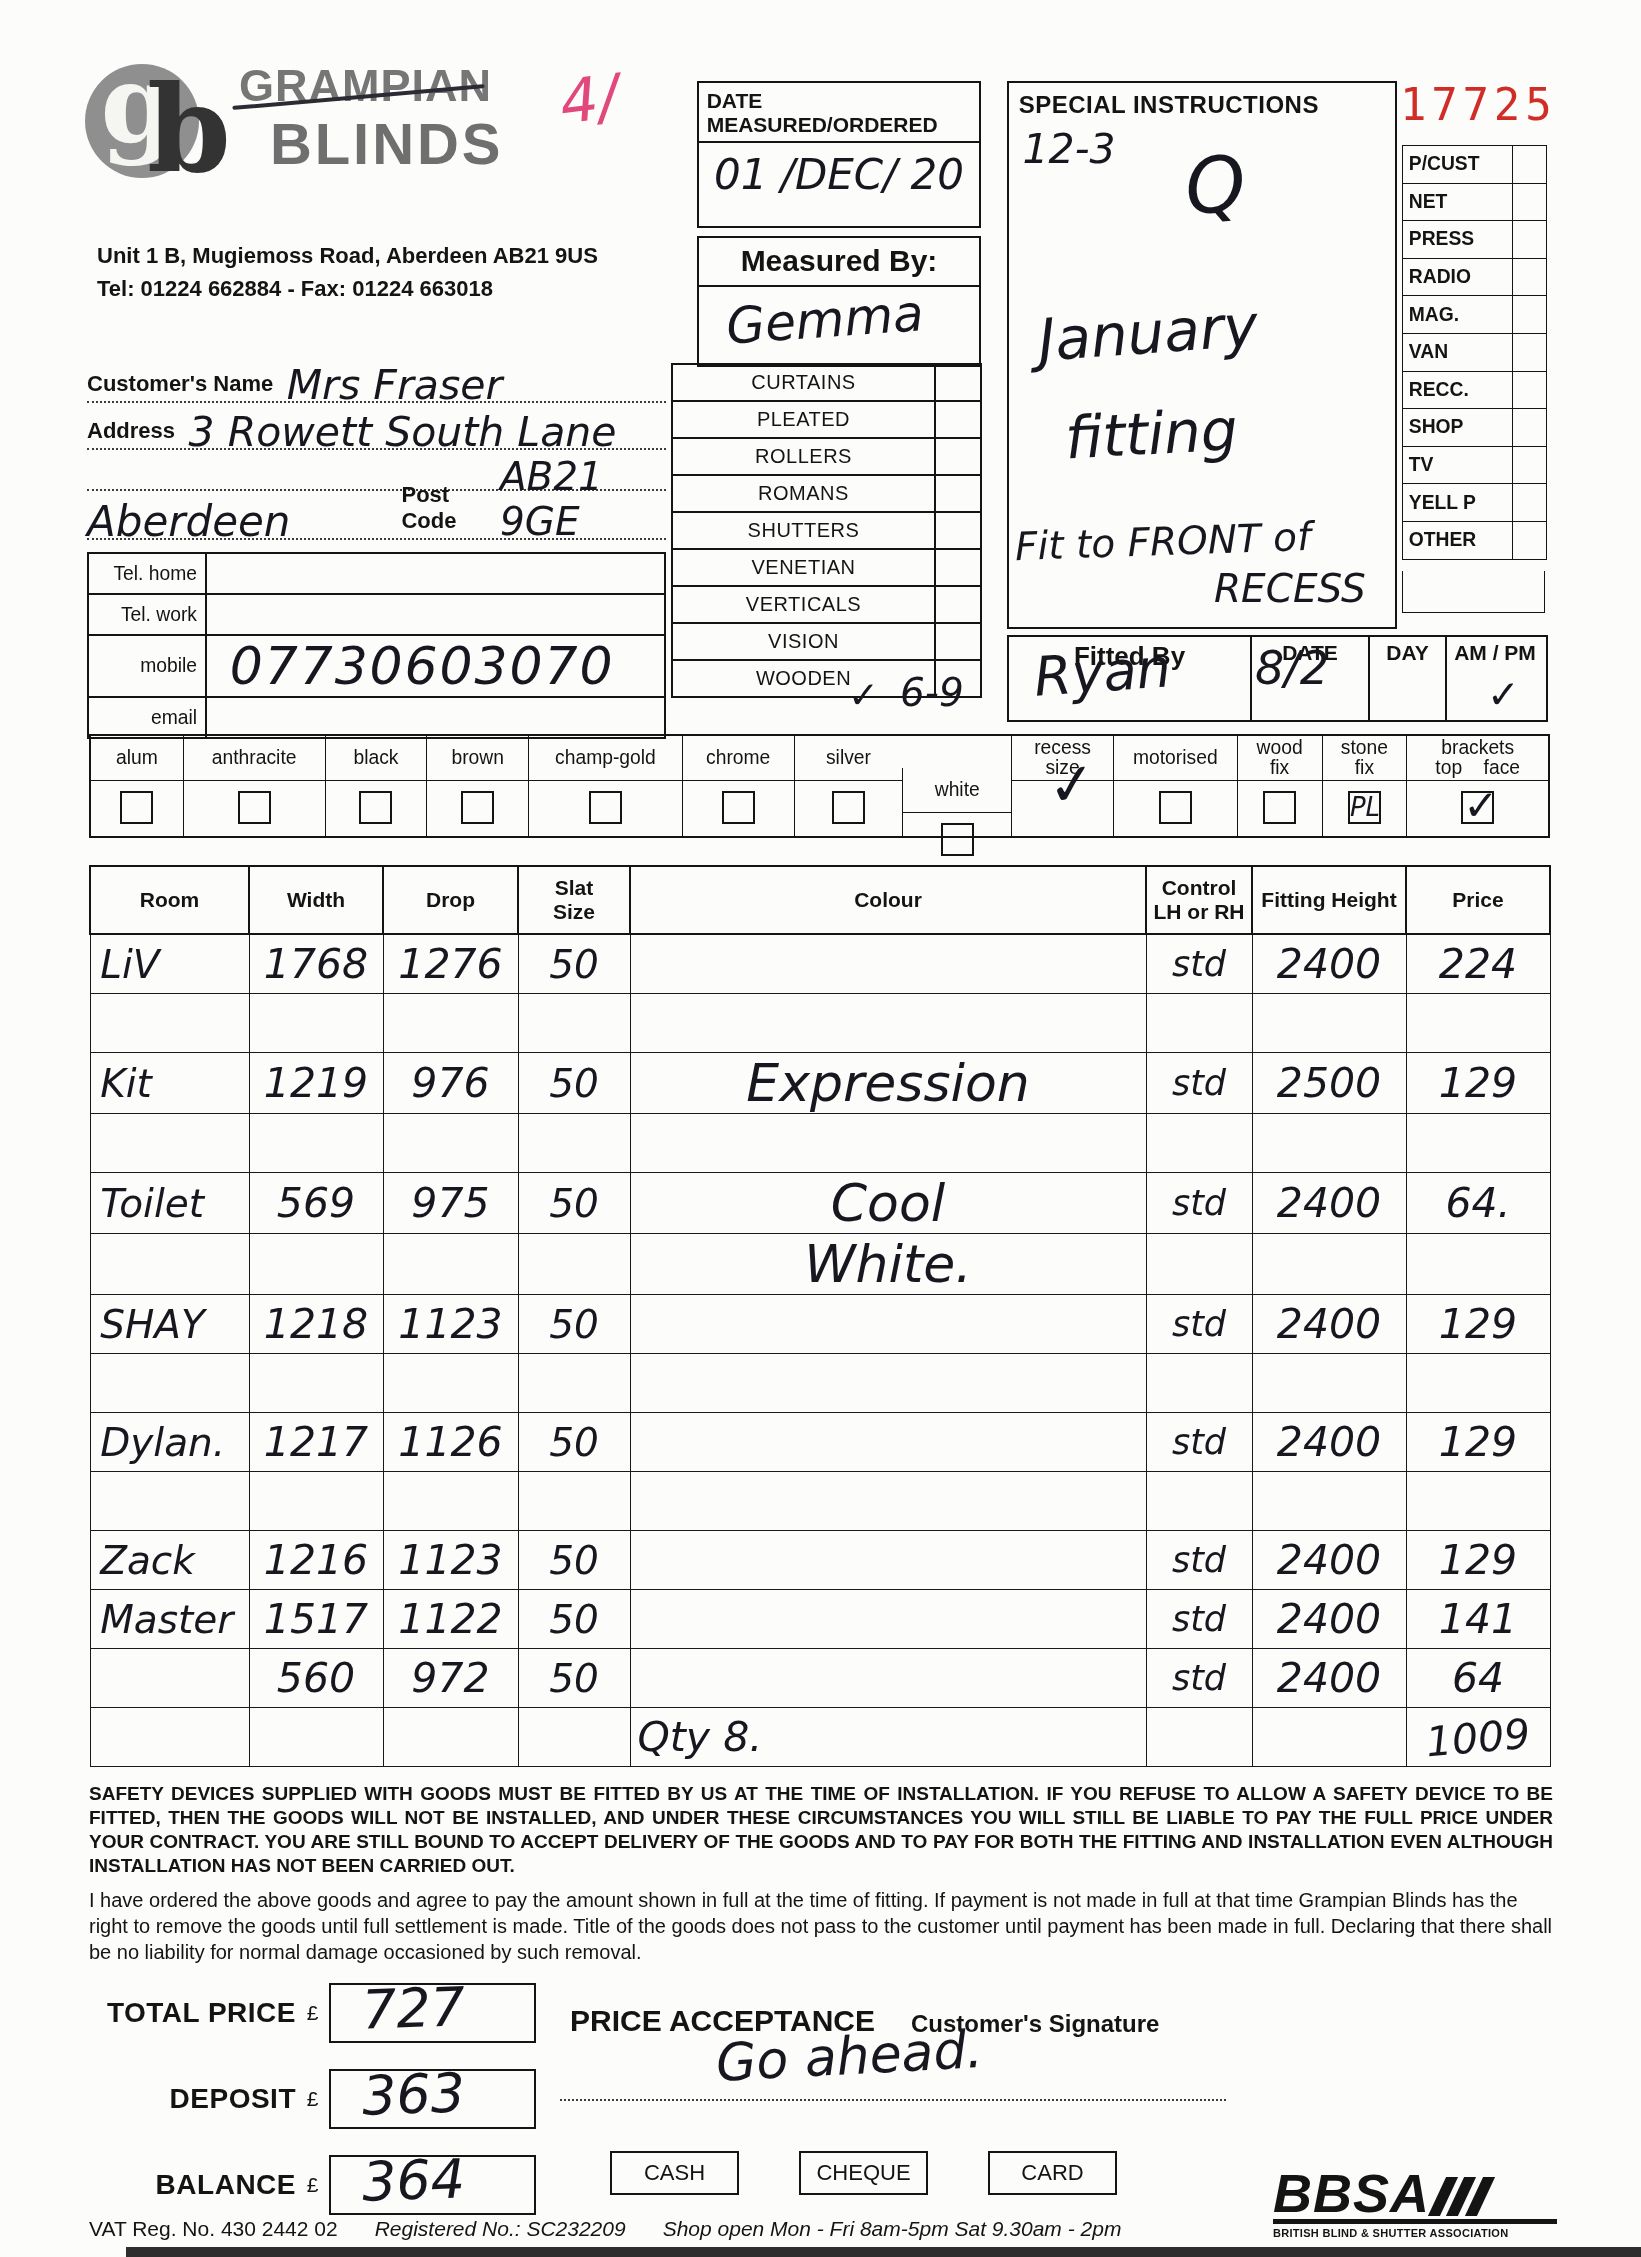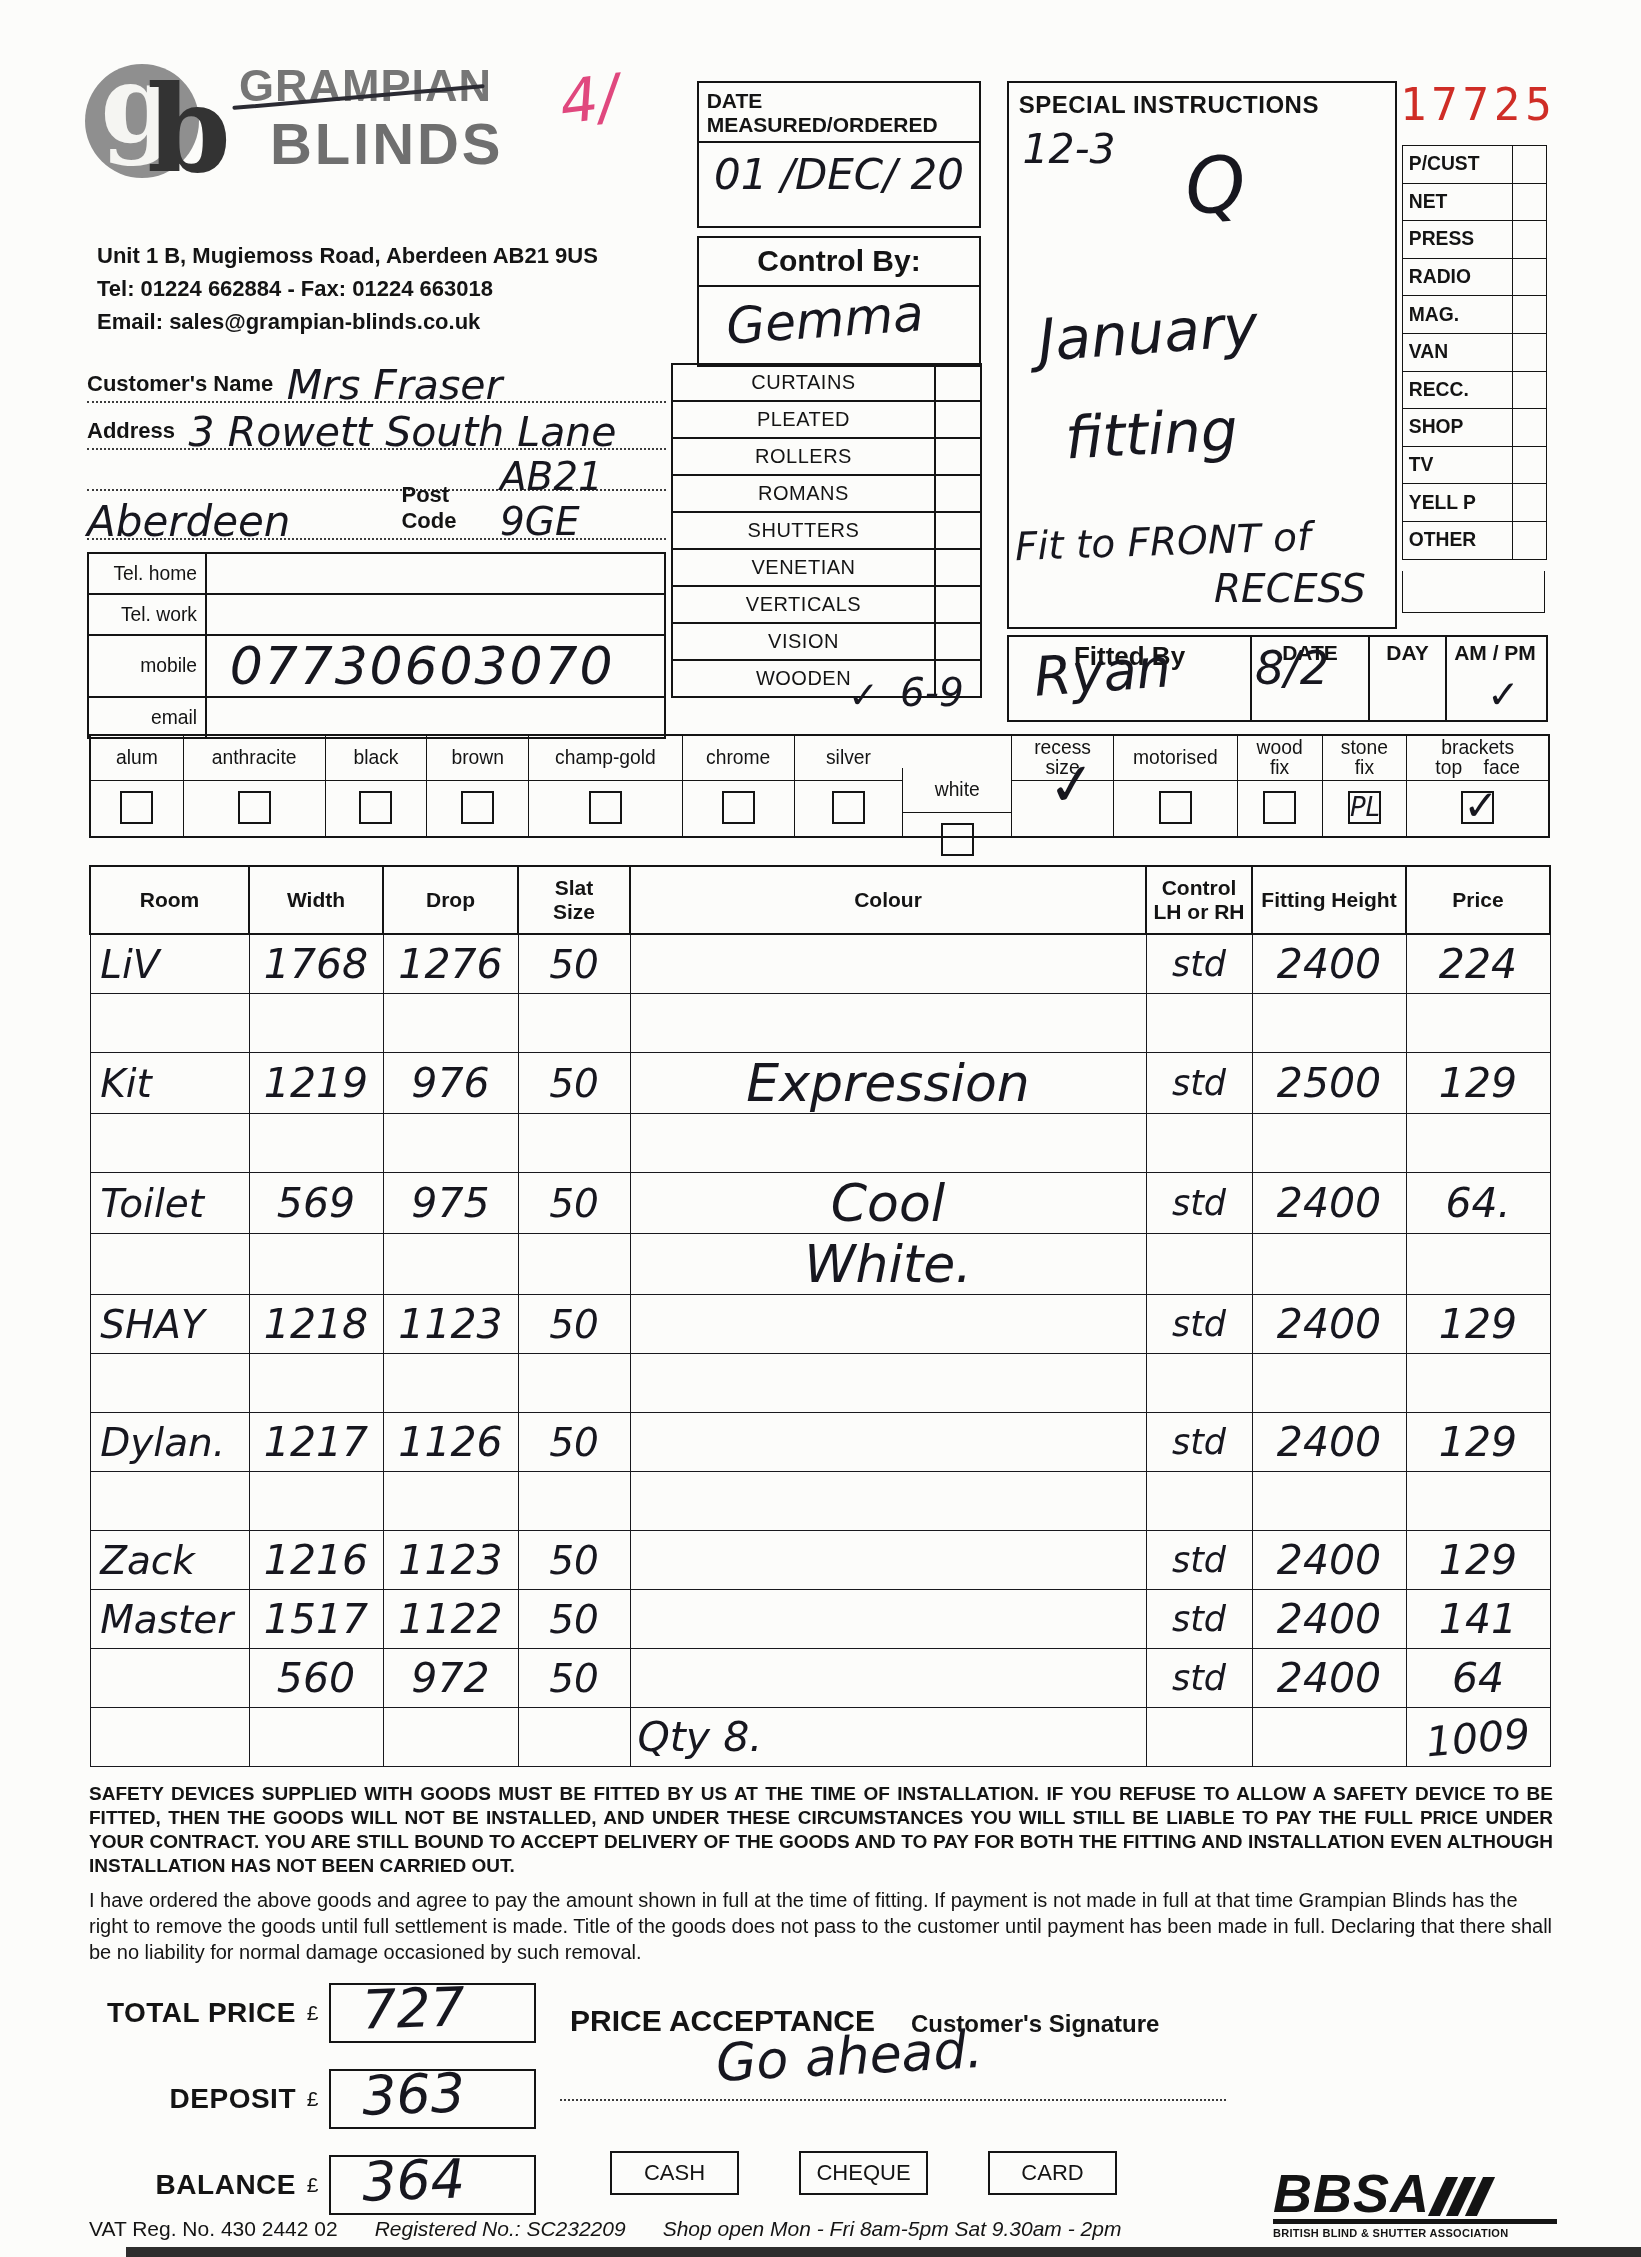--- a/index.html
+++ b/index.html
@@ -173,32 +173,31 @@
     <div class="logo-circle"></div>
     <span class="logo-g">g</span>
     <span class="logo-b">b</span>
     <span class="brand1">GRAMPIAN</span>
     <span class="brand-strike"></span>
     <span class="brand2">BLINDS</span>
   </div>
   <div id="company-lines" class="abs">
     <div>Unit 1 B, Mugiemoss Road, Aberdeen AB21 9US</div>
     <div>Tel: 01224 662884   -   Fax: 01224 663018</div>
-    <div>Email: sales@grampian-blinds.co.uk</div>
   </div>
   <div id="mark4" class="abs hw pink">4/</div>
 
   <div id="date-box" class="abs">
     <div class="date-label1">DATE</div>
     <span class="date-label2">MEASURED/ORDERED</span>
     <div class="date-value hw">01 /DEC/ 20</div>
   </div>
 
   <div id="measured-box" class="abs">
-    <div class="measured-label">Control By:</div>
+    <div class="measured-label">Measured By:</div>
     <div class="measured-value hw">Gemma</div>
   </div>
 
   <div id="special-box" class="abs">
     <div class="special-title">SPECIAL INSTRUCTIONS</div>
     <span class="sp-time hw">12-3</span>
     <span class="sp-q hw">Q</span>
     <span class="sp-month hw">January</span>
     <span class="sp-fit hw">fitting</span>
     <span class="sp-rec1 hw">Fit to FRONT of</span>

